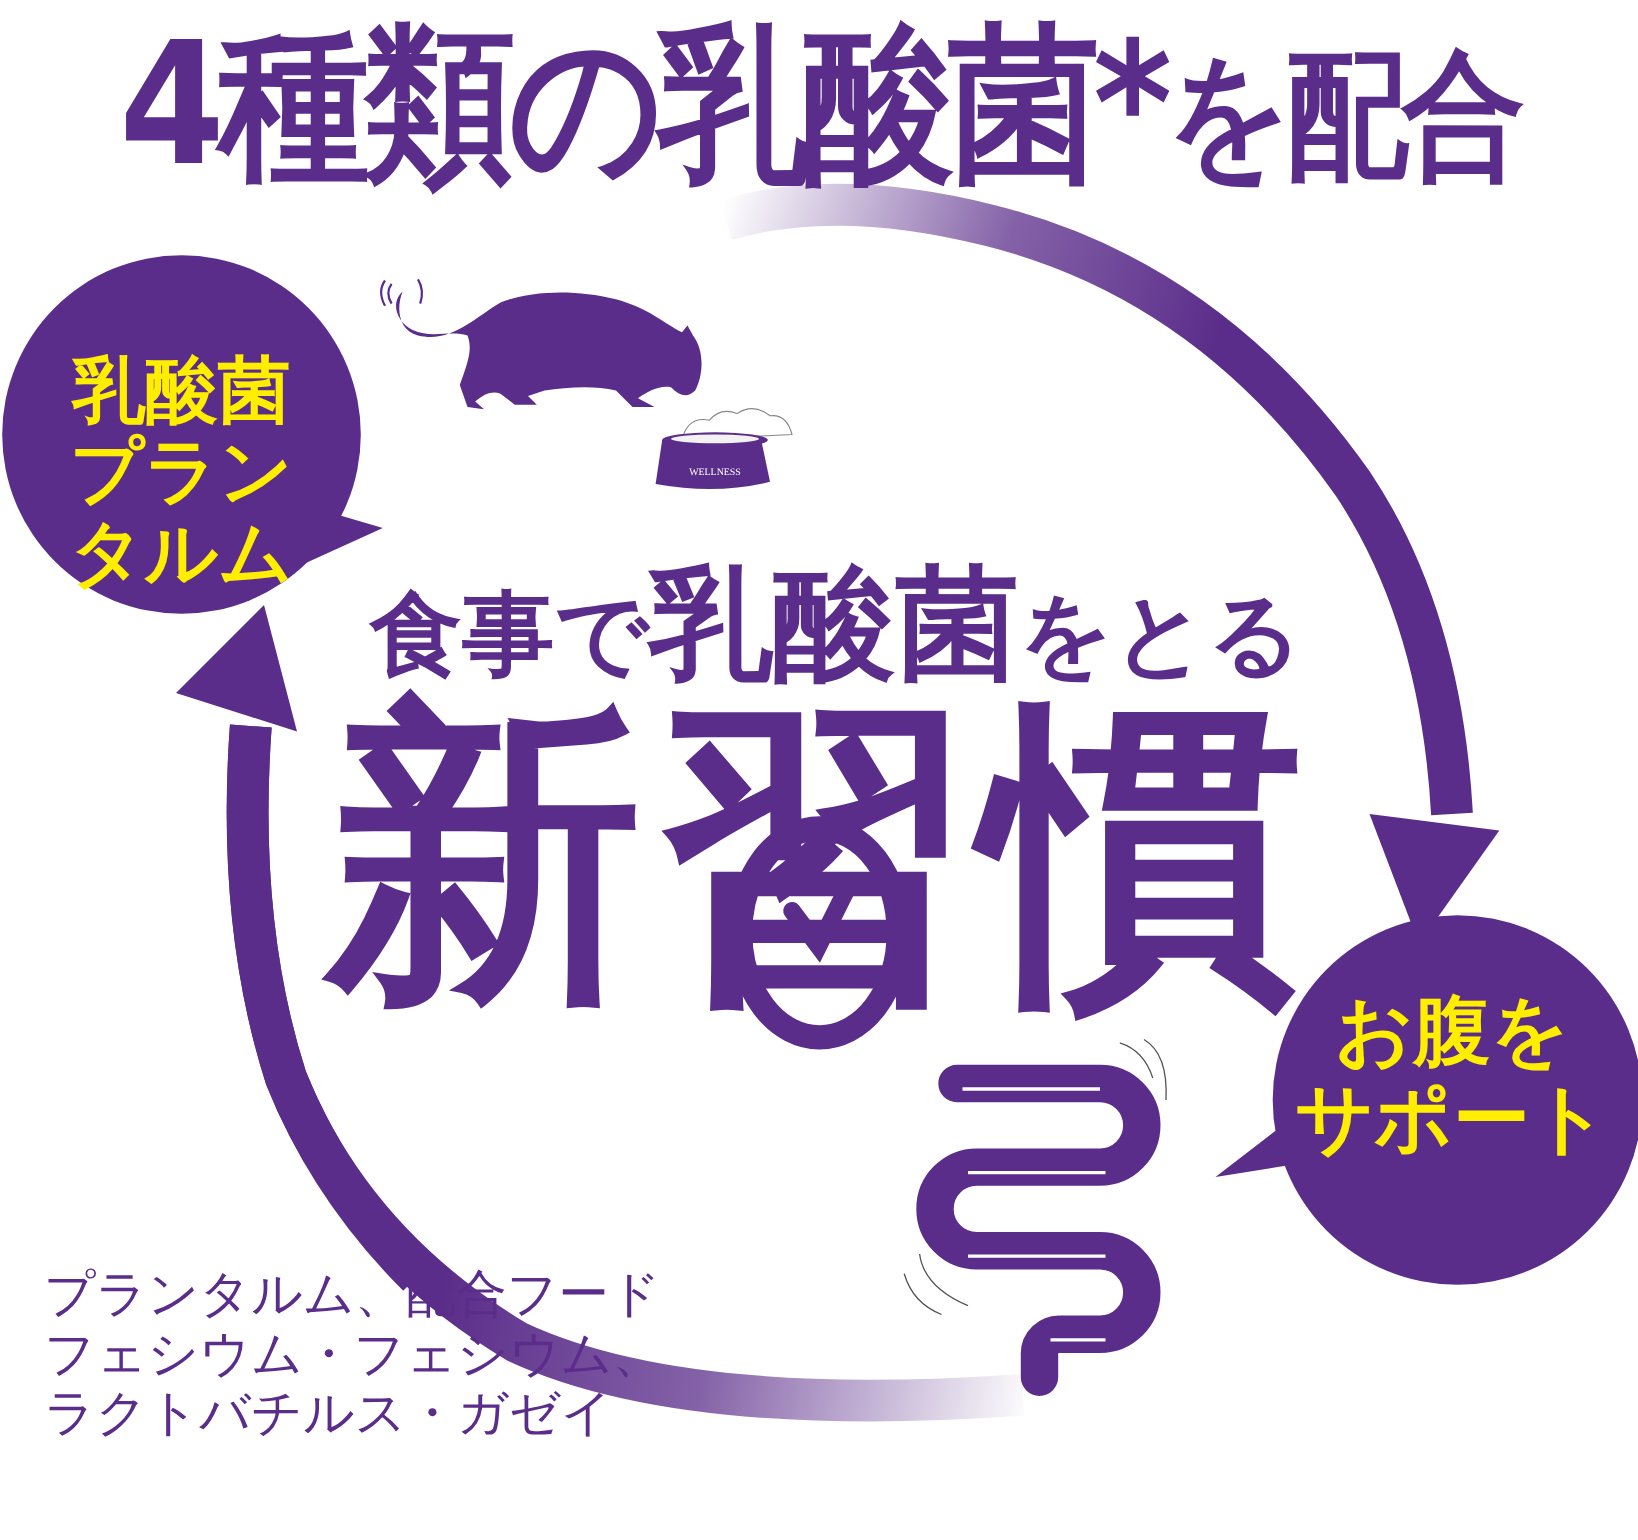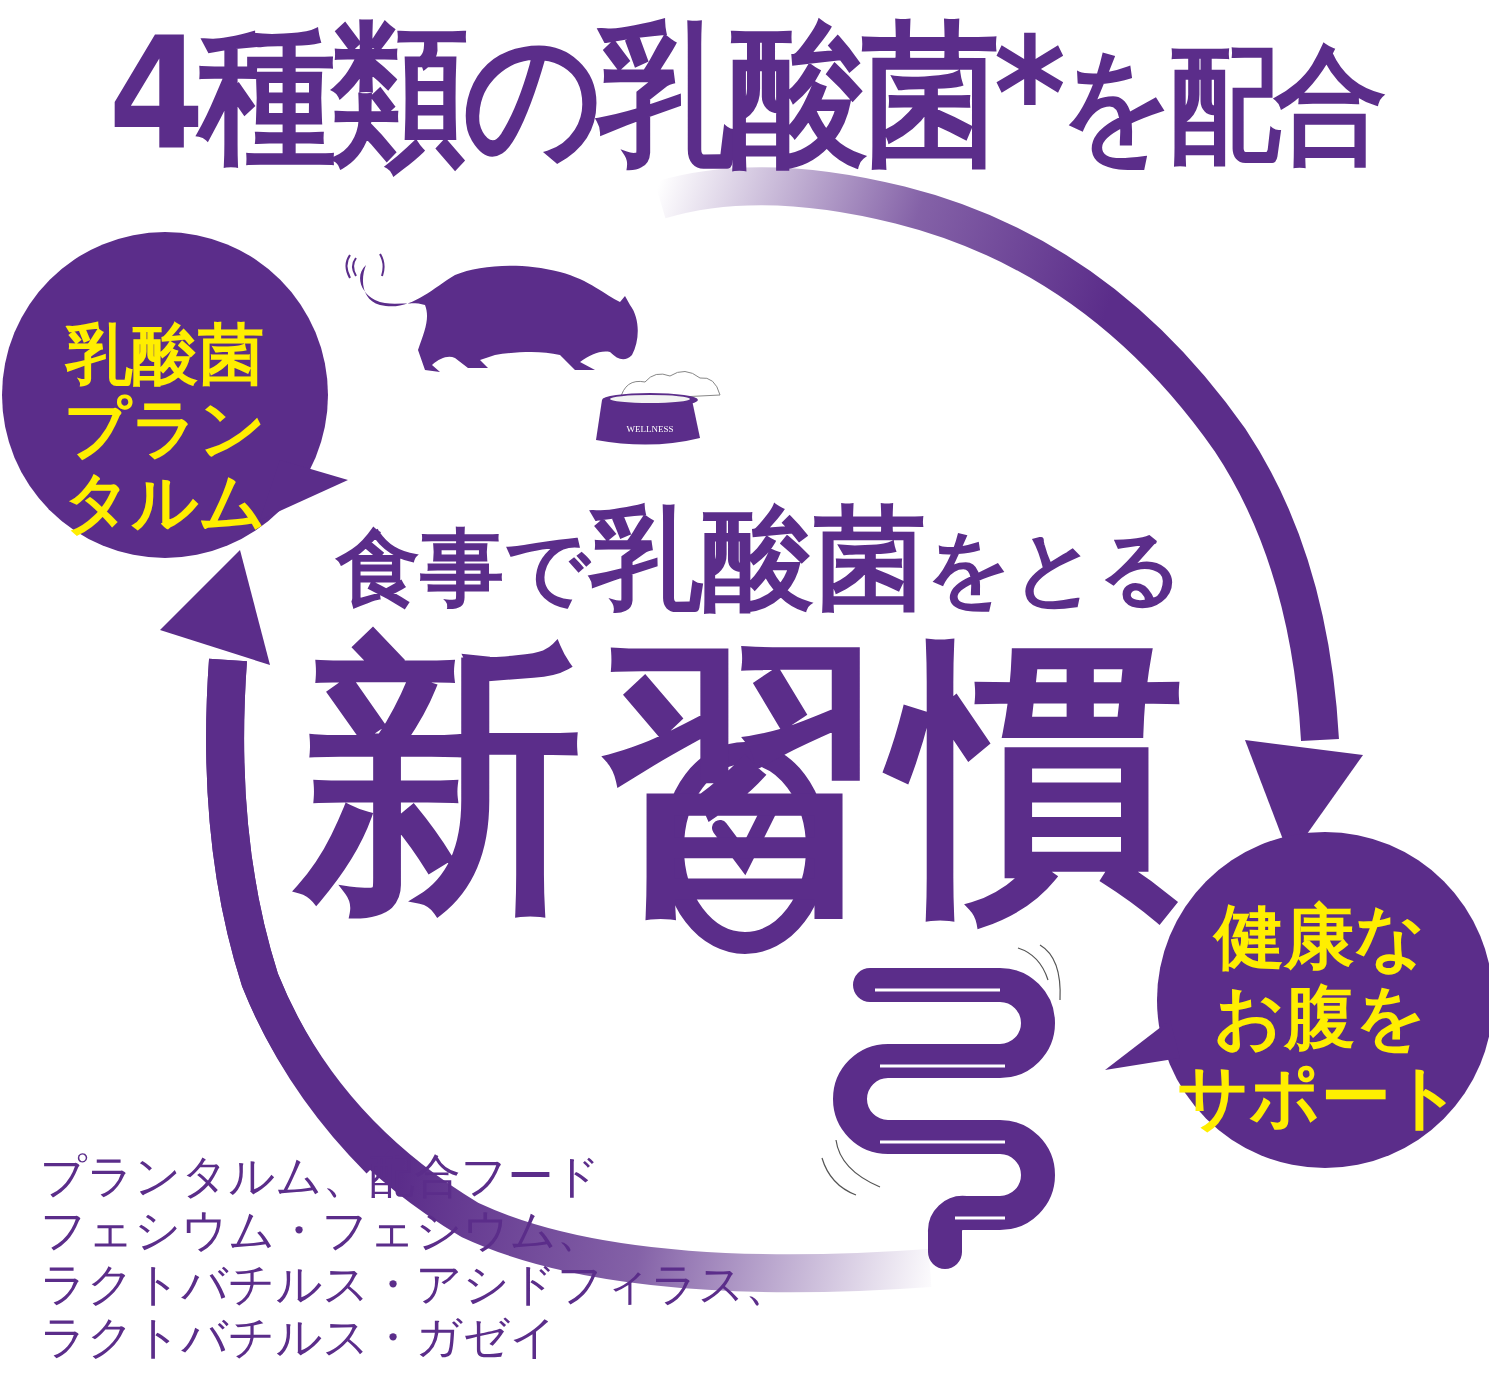--- a/index.html
+++ b/index.html
@@ -9,21 +9,21 @@
   .headline { left: 0; top: 18px; width: 1489px; text-align: center;
               font-size: 138px; font-weight: bold; letter-spacing: -6px;
               color: #5b2d8a; line-height: 1; white-space: nowrap;
               transform: scaleY(1.12); transform-origin: top center; }
   .headline .small { font-size: 112px; }
   .diagram { left: 0; top: 0; width: 1489px; height: 1400px; }
   .bubble-text { color: #ffee00; font-weight: bold; text-align: center; line-height: 1.12; }
   .bubble-left { left: 40px; top: 318px; width: 250px; font-size: 66px; }
   .bubble-right { left: 1175px; top: 898px; width: 290px; font-size: 70px; line-height: 1.14; }
   .subhead { left: 330px; top: 512px; width: 860px; text-align: center;
-             font-family: Liberation Mono, monospace; font-weight: bold;
+             font-family: Liberation Serif, serif; font-weight: bold;
              font-size: 84px; color: #5b2d8a; white-space: nowrap; line-height: 1; }
   .subhead .em { font-size: 112px; }
   .main-word { left: 280px; top: 631px; width: 930px; text-align: center;
                font-family: "DejaVu Serif", "Liberation Serif", serif; font-weight: bold;
                font-size: 290px; color: #5b2d8a; letter-spacing: 10px;
                line-height: 1; white-space: nowrap; }
   .footnote { left: 40px; top: 1150px; width: 600px; font-size: 46px;
               line-height: 1.17; color: #5b2d8a; font-weight: normal; }
   .footnote div { white-space: nowrap; }
 </style>
@@ -109,29 +109,27 @@
     <path d="M 836 1140 Q 840 1170 880 1187" fill="none" stroke="#555" stroke-width="1.2"></path>
     <path d="M 822 1158 Q 830 1185 856 1195" fill="none" stroke="#555" stroke-width="1.2"></path>
   </g>
 </svg>
 
 <div class="abs bubble-text bubble-left">
   <div>乳酸菌</div>
   <div>プランタルム</div>
 </div>
 <div class="abs bubble-text bubble-right">
-  <div>健康な</div>
   <div>お腹を</div>
   <div>サポート</div>
 </div>
 
 <div class="abs subhead">
   <span>食事で</span><span class="em">乳酸菌</span><span>をとる</span>
 </div>
 
 <div class="abs main-word">新習慣</div>
 
 <div class="abs footnote">
   <div>プランタルム、配合フード</div>
   <div>フェシウム・フェシウム、</div>
-  <div>ラクトバチルス・アシドフィラス、</div>
   <div>ラクトバチルス・ガゼイ</div>
 </div>
 
 </body></html>

